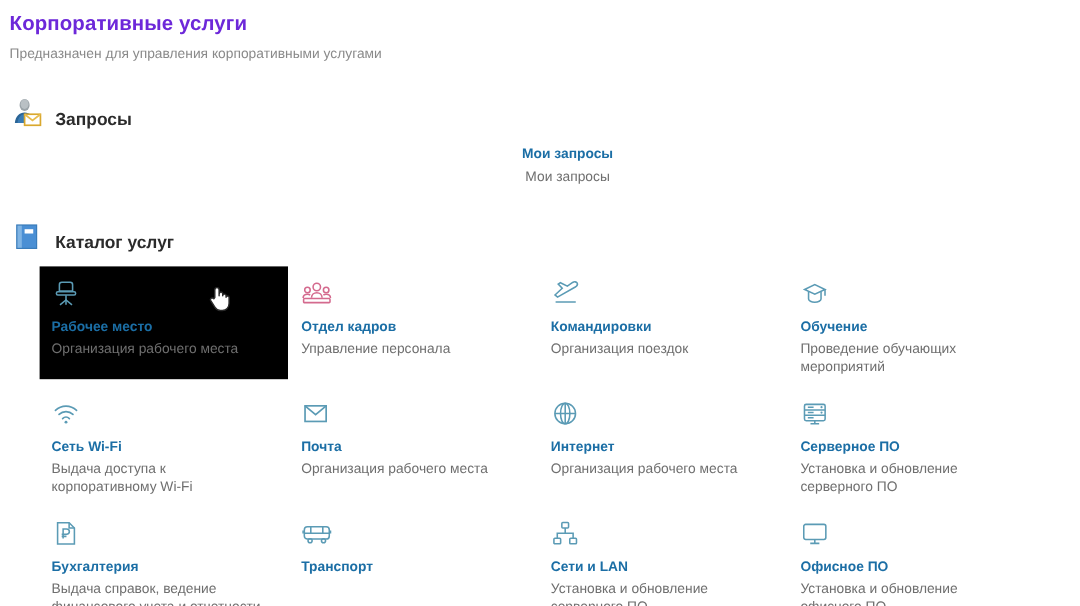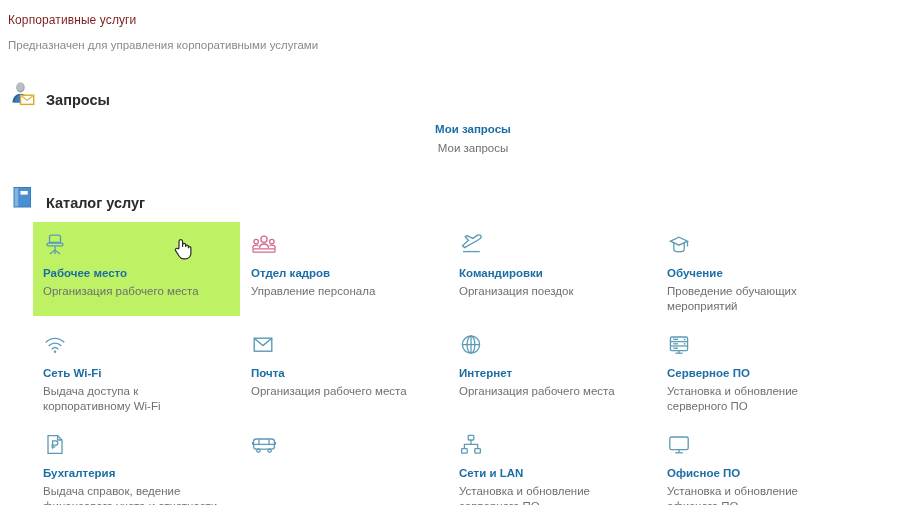--- a/index.html
+++ b/index.html
@@ -14,23 +14,23 @@
     color: #333333;
     overflow: hidden;
     position: relative;
   }
 
   
   .page-header {
     padding: 9px 0 0 8px;
   }
   .page-title {
-    font-size: 12px;
-    font-weight: 400;
-    color: #7f1d1d;
+    font-size: 17px;
+    font-weight: 700;
+    color: #6d28d9;
     letter-spacing: .1px;
     line-height: 22px;
     margin: 0;
   }
   .page-subtitle {
     font-size: 11.5px;
     color: #8a8a8a;
     line-height: 16px;
     margin: 6px 0 0 0;
     font-weight: 400;
@@ -95,21 +95,21 @@
     grid-auto-rows: 100px;
   }
   .card {
     box-sizing: border-box;
     padding: 10px 12px 8px 10px;
     cursor: pointer;
     background: transparent;
     position: relative;
   }
   .card.hovered {
-    background: #bef264;
+    background: #000000;
     width: 207px;
     height: 94px;
   }
   .card-icon {
     height: 26px;
     display: block;
     margin-bottom: 8px;
   }
   .card-title {
     font-size: 11.5px;
@@ -308,20 +308,21 @@
             <rect x="2.6" y="7.0" width="20.8" height="10.2" rx="2.6"></rect>
             <path d="M2.6 12.4 L23.4 12.4"></path>
             <path d="M8.0 7.2 L8.0 12.2"></path>
             <path d="M18.0 7.2 L18.0 12.2"></path>
             <circle cx="7.4" cy="18.6" r="1.7"></circle>
             <circle cx="18.6" cy="18.6" r="1.7"></circle>
             <path d="M1.6 10.0 L1.6 12.6"></path>
             <path d="M24.4 10.0 L24.4 12.6"></path>
           </svg>
         </span>
+        <div class="card-title">Транспорт</div>
         <div class="card-desc"></div>
       </div>
 
       <div class="card">
         <span class="card-icon">
           <svg width="24" height="25" viewBox="0 0 24 25" fill="none" stroke="#5b9bb5" stroke-width="1.3">
             <rect x="9.2" y="3.4" width="5.6" height="4.6" rx="0.8"></rect>
             <rect x="2.6" y="16.6" width="5.6" height="4.6" rx="0.8"></rect>
             <rect x="15.8" y="16.6" width="5.6" height="4.6" rx="0.8"></rect>
             <path d="M12 8.0 L12 12.4"></path>

